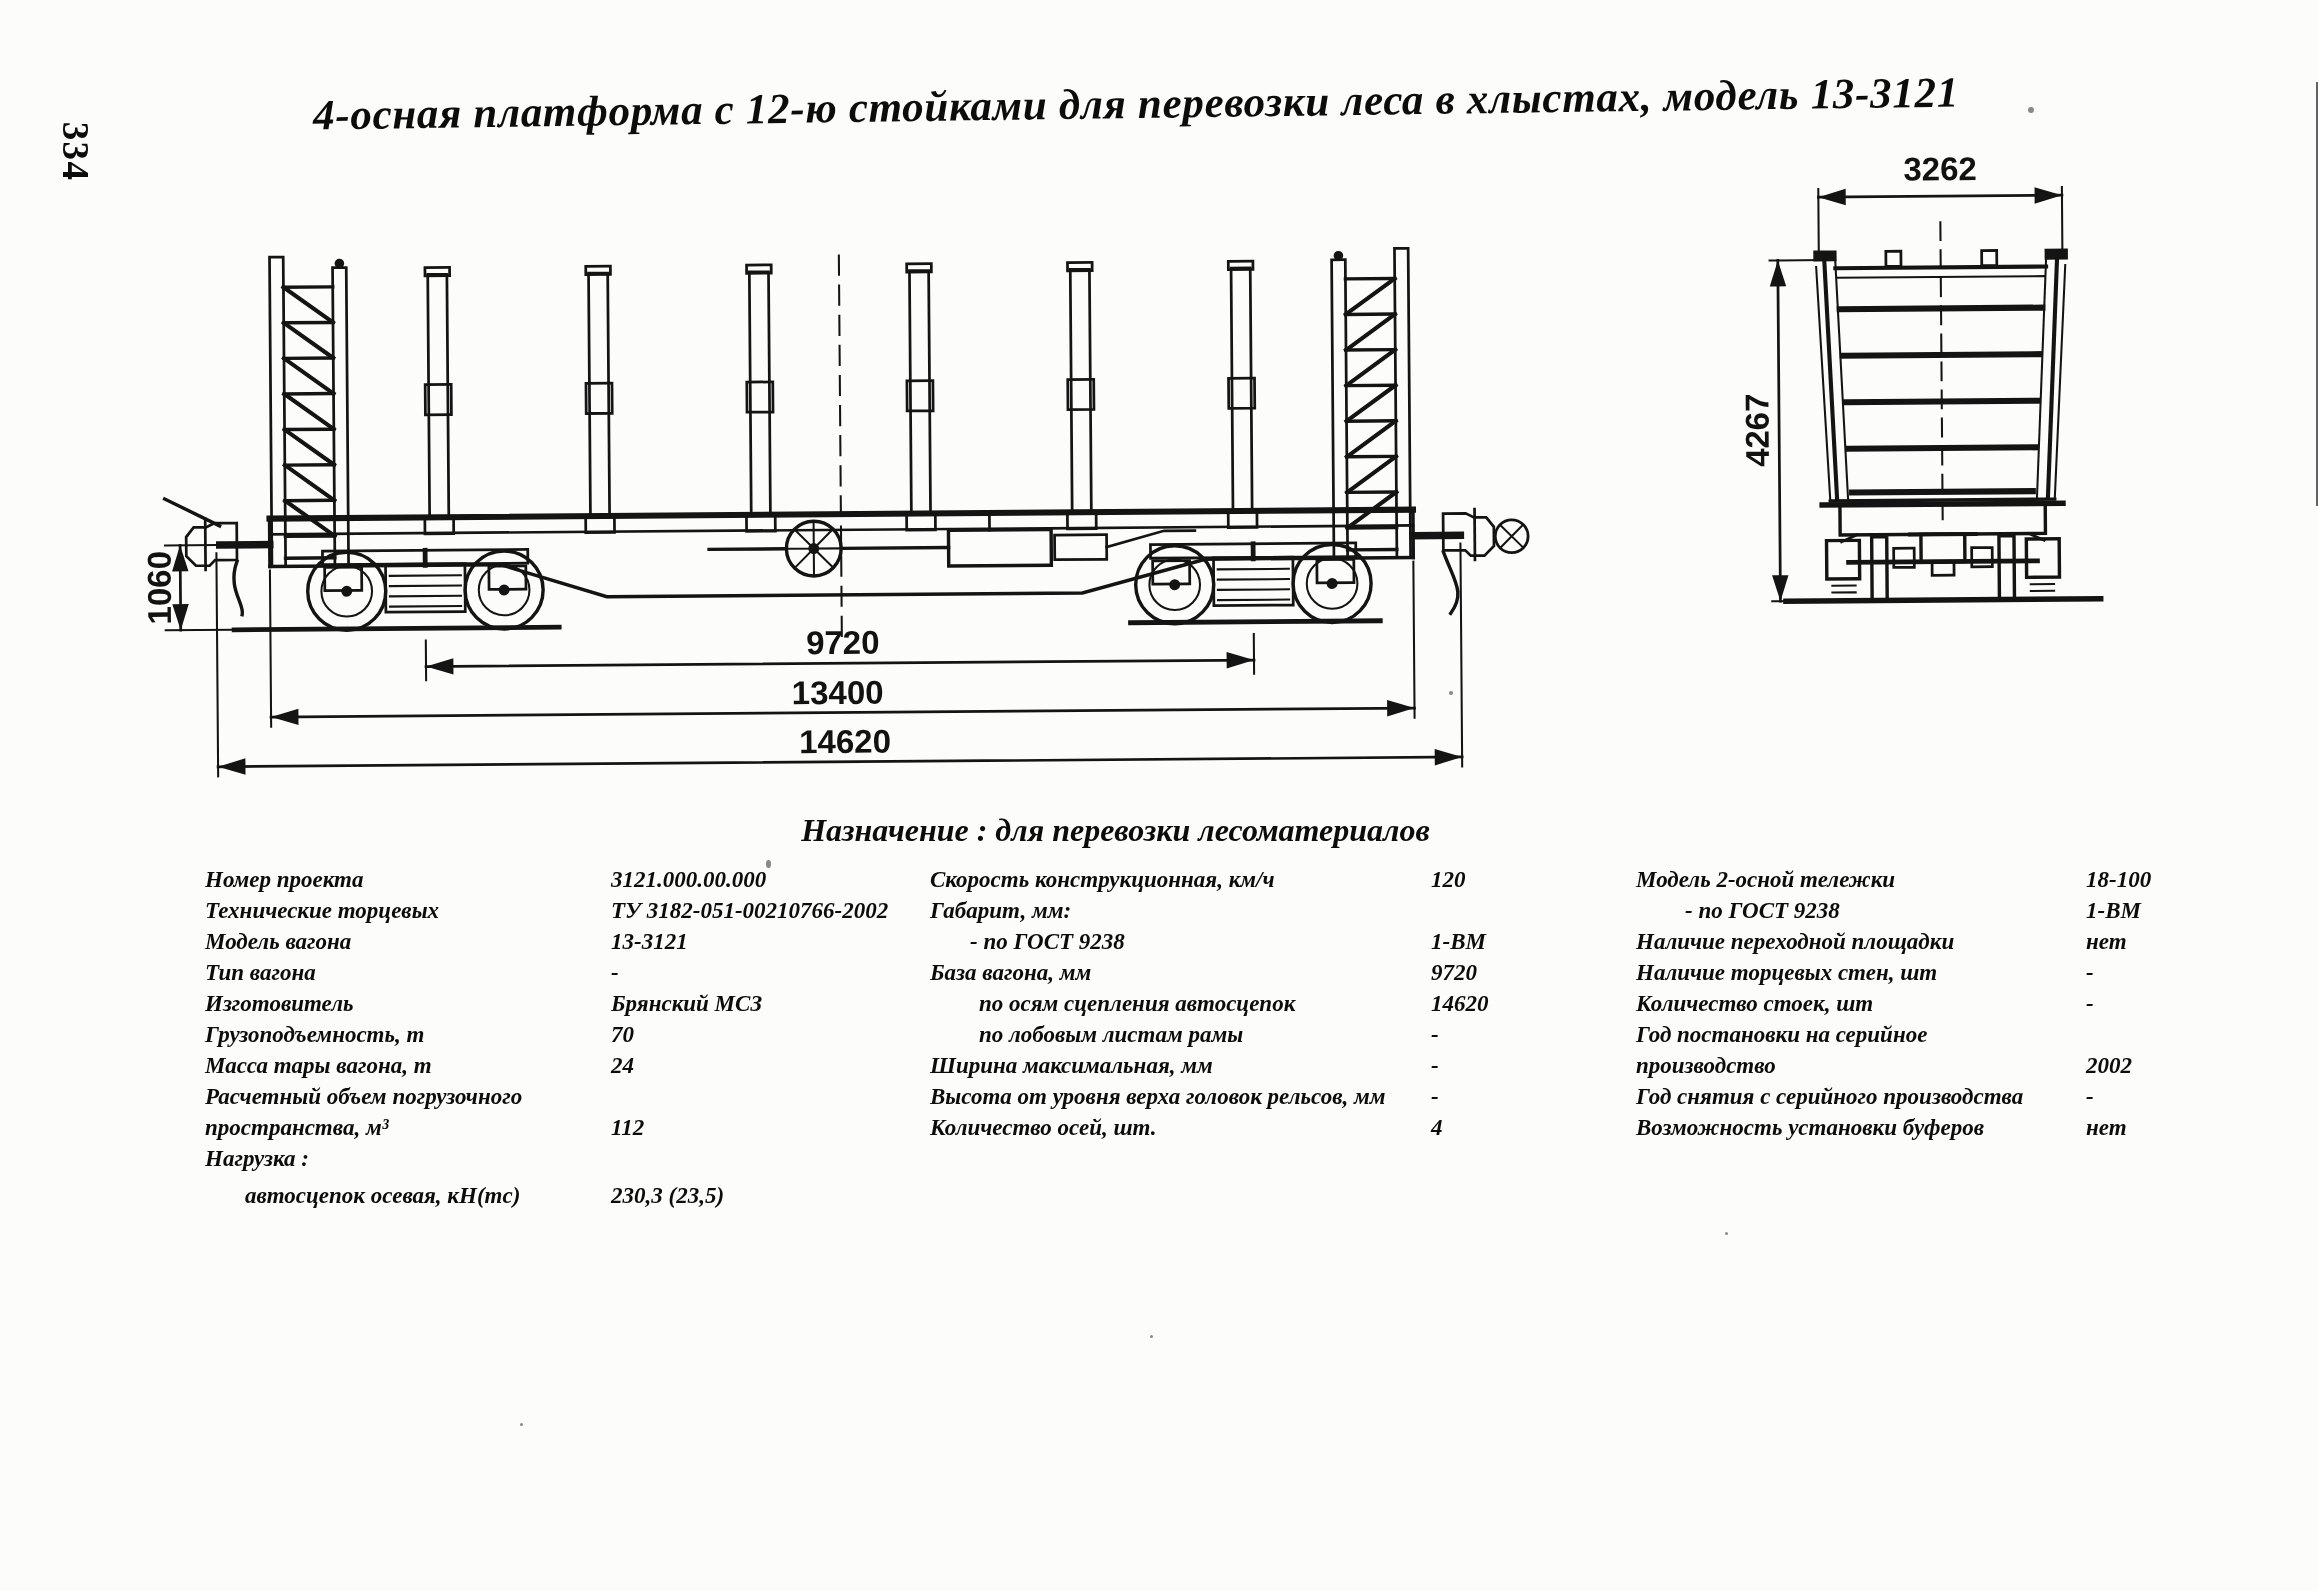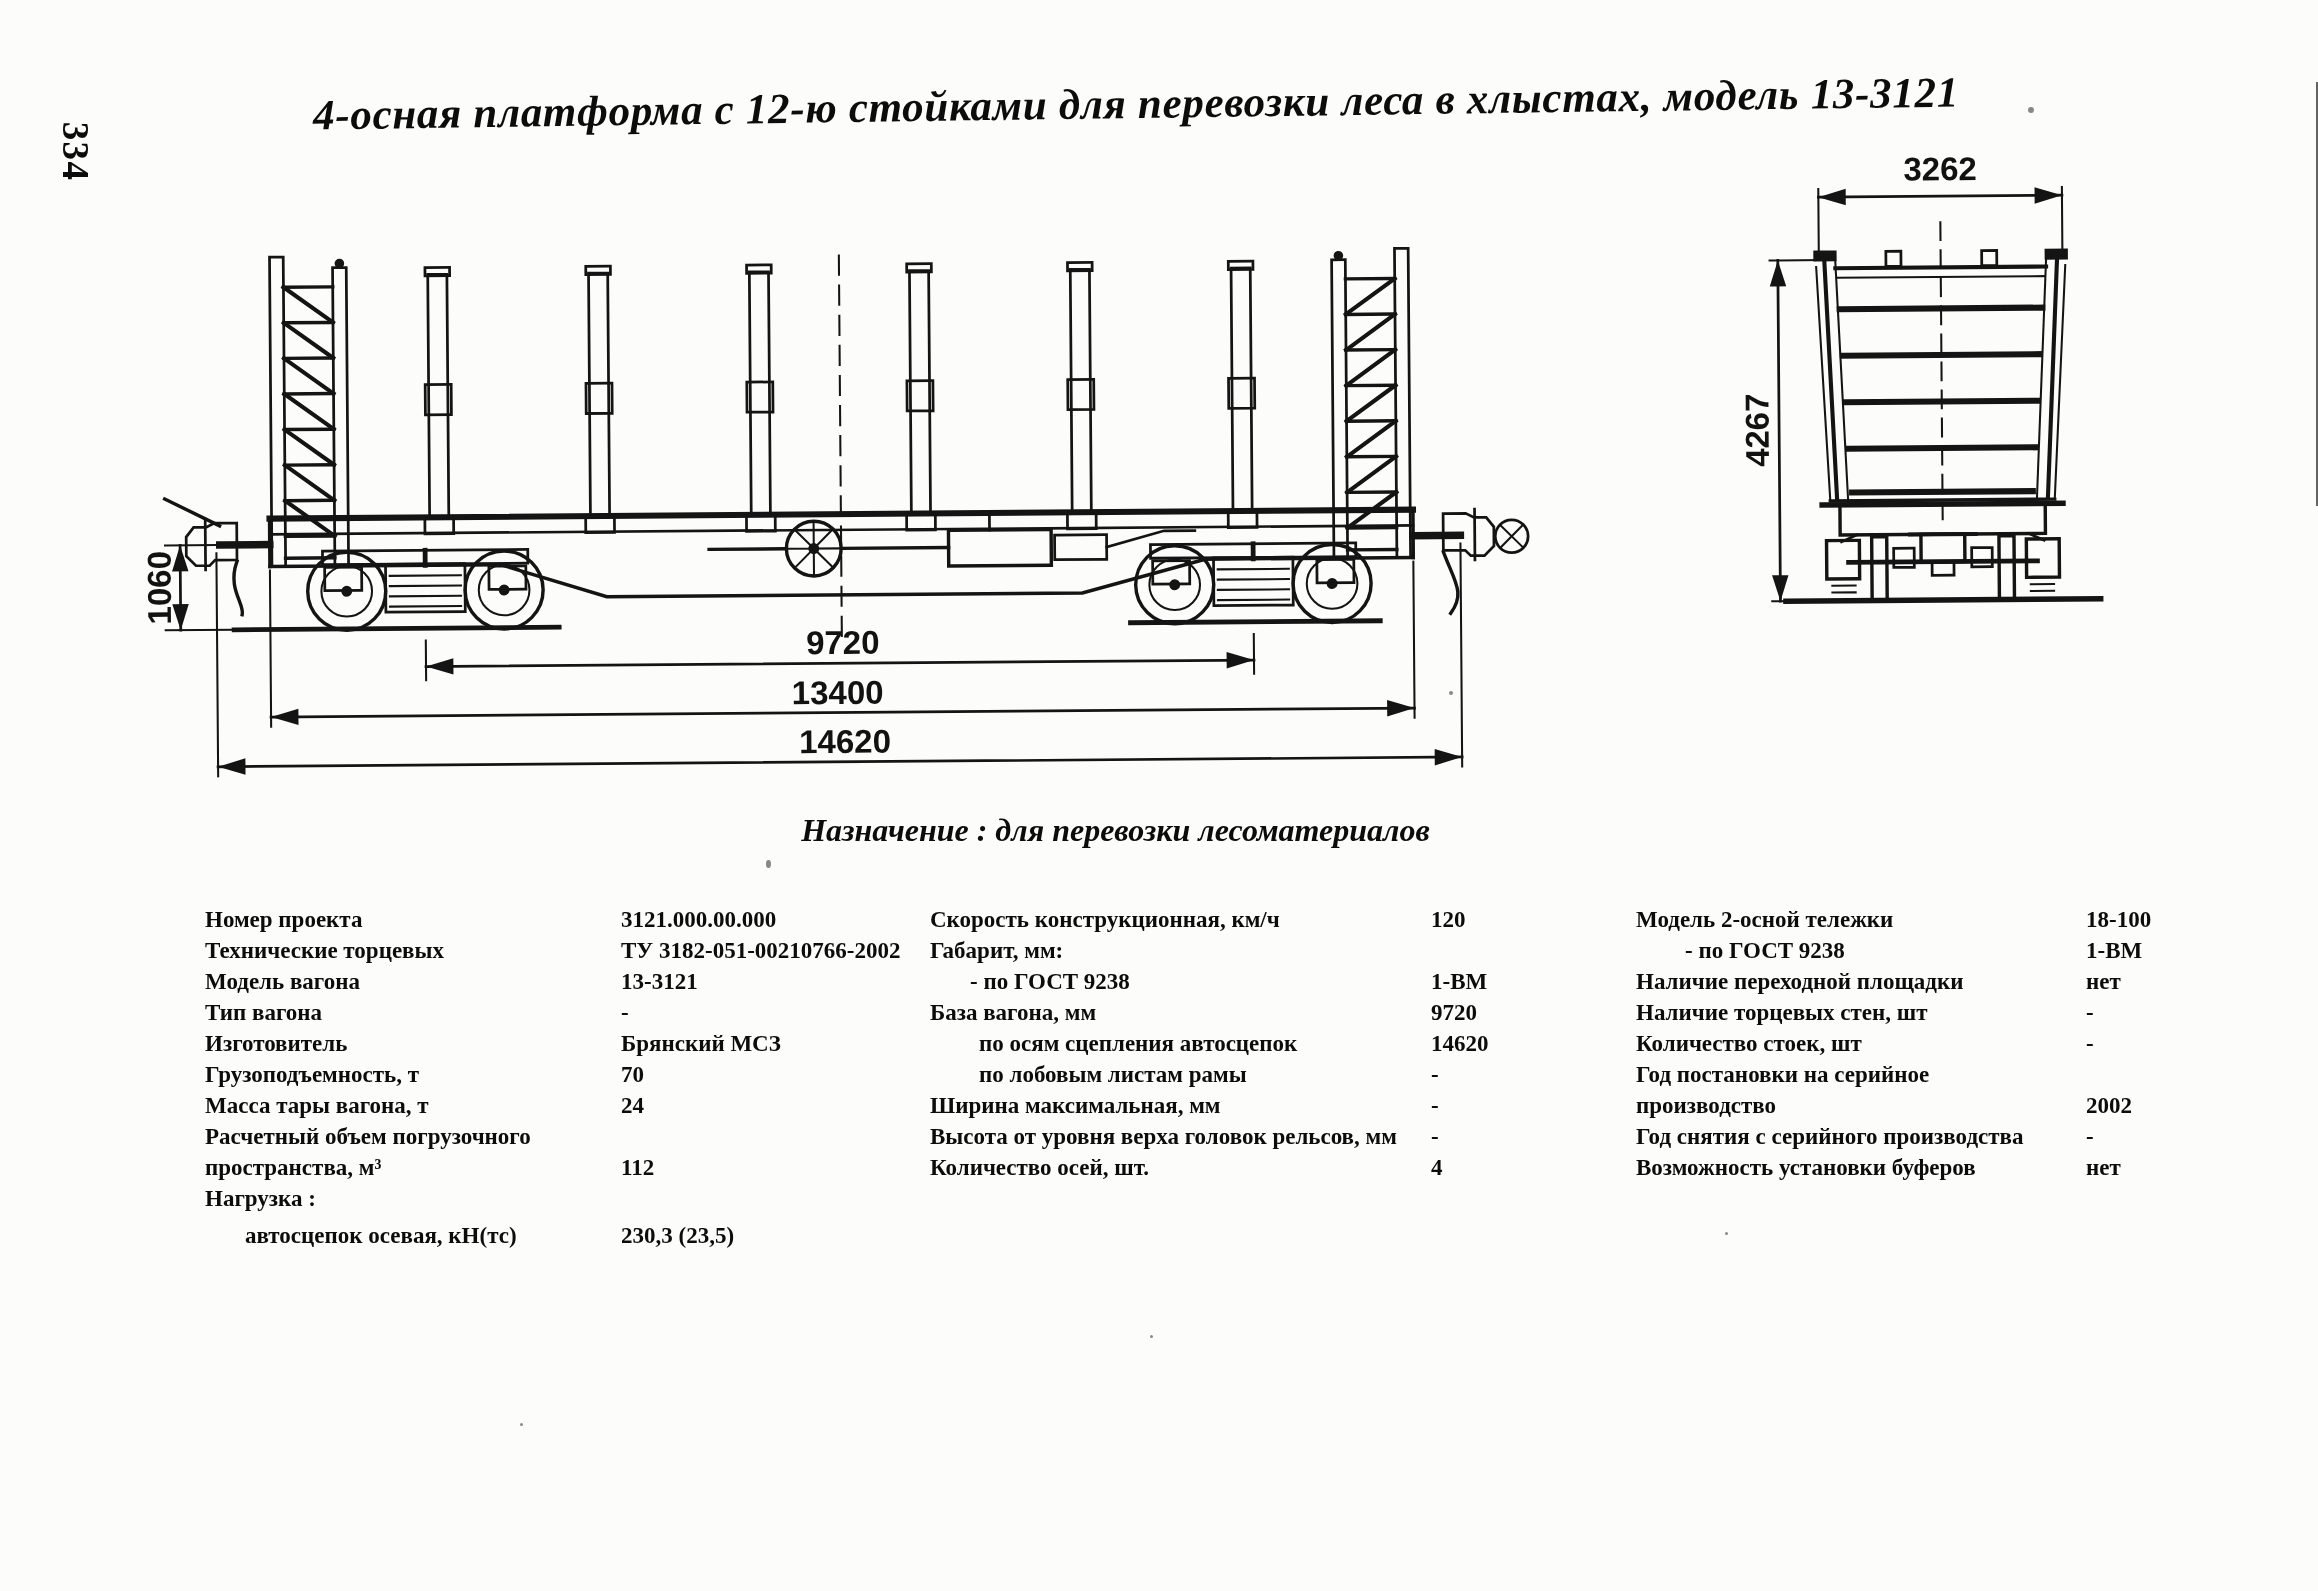--- a/index.html
+++ b/index.html
@@ -25,27 +25,27 @@
   .drawing-layer{position:absolute; left:0; top:0; width:2319px; height:1591px;
     transform:rotate(-0.45deg); transform-origin:958px 479px;}
   .drawing-layer svg{position:absolute; left:0; top:0;}
   .dim{
     position:absolute; font-family:"Liberation Sans", sans-serif;
     font-weight:bold; font-size:33px; color:#121212; text-align:center;
     letter-spacing:0px; line-height:41px; height:41px;
   }
   .rotccw{transform:rotate(-90deg);}
   
-  .speccol{position:absolute; top:864px; font-size:23px; font-weight:bold; margin-top:40px;}
+  .speccol{position:absolute; top:864px; font-size:23px; font-weight:bold; font-style:italic;}
   .col1{left:205px; width:739px;}
   .col2{left:930px; width:595px;}
   .col3{left:1636px; width:760px;}
   .srow{position:relative; height:31px; line-height:31px; white-space:nowrap;}
   .srow .val{position:absolute; top:0;}
-  .col1 .val{left:416px;}
+  .col1 .val{left:406px;}
   .col2 .val{left:501px;}
   .col3 .val{left:450px;}
   .ind1{padding-left:40px;}
   .ind2{padding-left:49px;}
   .gap{margin-top:5.5px;}
   .sp{position:absolute; background:#3a3a38; border-radius:50%; opacity:.6;}
   .edge{position:absolute; right:0px; top:82px; width:2.7px; height:424px; background:#222; opacity:.7;}
 </style>
 </head>
 <body>

